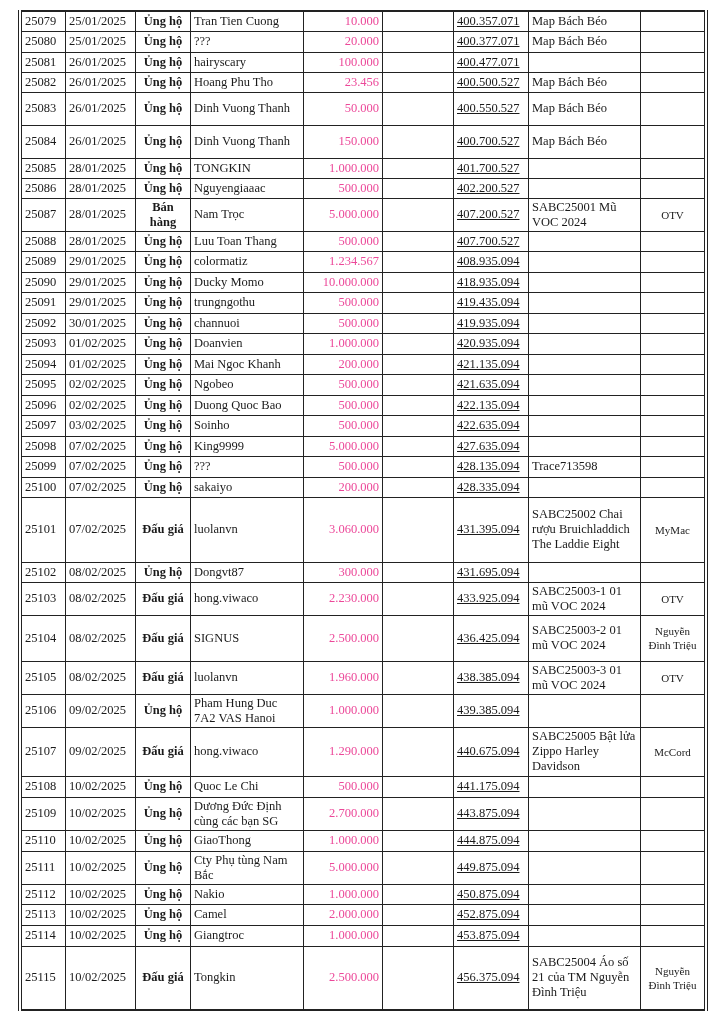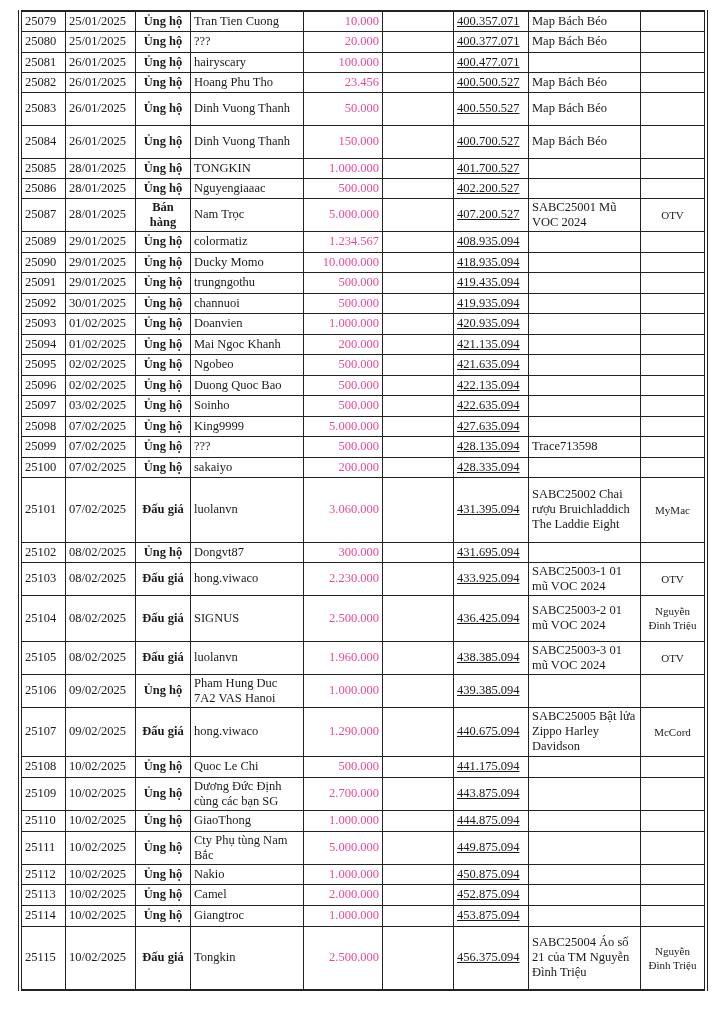--- a/index.html
+++ b/index.html
@@ -121,20 +121,31 @@
     <td class="c-id">25087</td>
     <td class="c-date">28/01/2025</td>
     <td class="c-type">Bán hàng</td>
     <td class="c-name">Nam Trọc</td>
     <td class="c-in">5.000.000</td>
     <td class="c-out"></td>
     <td class="c-bal">407.200.527</td>
     <td class="c-note">SABC25001 Mũ VOC 2024</td>
     <td class="c-recv">OTV</td>
   </tr>
+      <tr style="height: 20px;">
+    <td class="c-id">25088</td>
+    <td class="c-date">28/01/2025</td>
+    <td class="c-type">Ủng hộ</td>
+    <td class="c-name">Luu Toan Thang</td>
+    <td class="c-in">500.000</td>
+    <td class="c-out"></td>
+    <td class="c-bal">407.700.527</td>
+    <td class="c-note"></td>
+    <td class="c-recv"></td>
+  </tr>
       <tr style="height: 21px;">
     <td class="c-id">25089</td>
     <td class="c-date">29/01/2025</td>
     <td class="c-type">Ủng hộ</td>
     <td class="c-name">colormatiz</td>
     <td class="c-in">1.234.567</td>
     <td class="c-out"></td>
     <td class="c-bal">408.935.094</td>
     <td class="c-note"></td>
     <td class="c-recv"></td>

